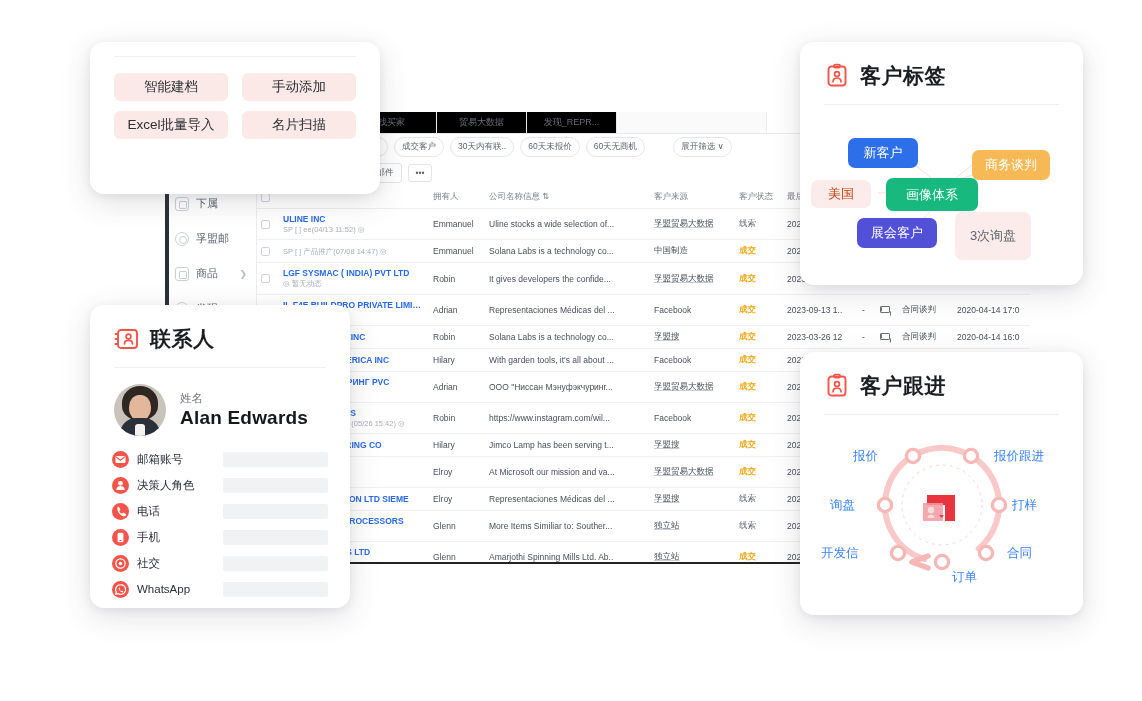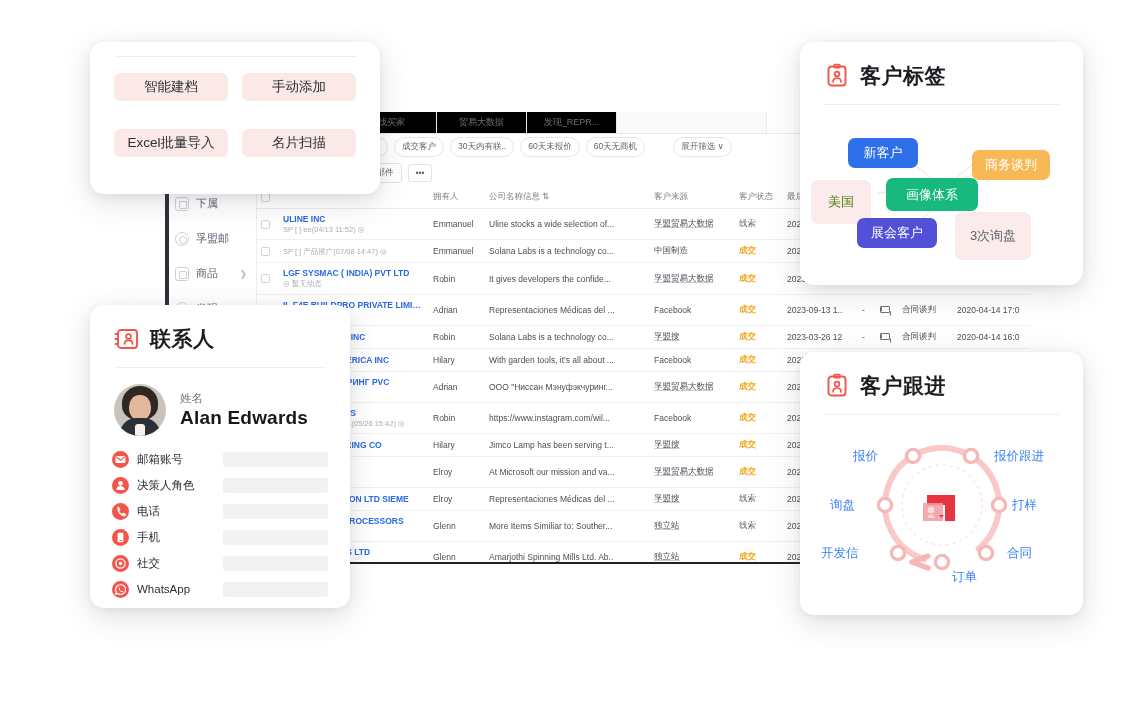--- a/index.html
+++ b/index.html
@@ -98,21 +98,21 @@
     position:absolute; background:#fff; border-radius:14px;
     box-shadow: 0 8px 30px rgba(60,60,80,.16), 0 2px 8px rgba(60,60,80,.08);
   }
   .card-head { display:flex; align-items:center; gap:10px; padding:20px 24px 0 24px; }
   .card-title { font-size:21px; font-weight:bold; color:#1b1d21; letter-spacing:.5px; }
   .hr { height:1px; background:#eeeeee; margin:14px 24px 0 24px; }
   .hicon { width:26px; height:26px; flex:none; }
 
   
   #card-quick { left:90px; top:42px; width:290px; height:152px; }
-  .qa-grid { display:grid; grid-template-columns:1fr 1fr; gap:28px 14px; padding:16px 24px 0 24px; }
+  .qa-grid { display:grid; grid-template-columns:1fr 1fr; gap:10px 14px; padding:16px 24px 0 24px; }
   .qa-btn {
     background:#fbe9e8; border-radius:6px; height:28px;
     display:flex; align-items:center; justify-content:center;
     font-size:13.5px; color:#2b2e33;
   }
 
   
   #card-contacts { left:90px; top:305px; width:260px; height:303px; }
   .ct-person { display:flex; align-items:center; gap:14px; padding:16px 24px 0 24px; }
   .avatar {
@@ -595,21 +595,21 @@
           <line x1="188" y1="122" x2="158" y2="98"></line>
           <line x1="150" y1="78" x2="205" y2="58"></line>
         </g>
       </svg>
       <div class="tag" style="left: 48px; top: 33px; width: 70px; height: 30px; background: rgb(45, 111, 232); color: rgb(255, 255, 255);">
           <span>新客户</span>
         </div>
       <div class="tag" style="left: 172px; top: 45px; width: 78px; height: 30px; background: rgb(247, 185, 85); color: rgb(255, 255, 255);">
           <span>商务谈判</span>
         </div>
-      <div class="tag soft" style="left: 11px; top: 75px; width: 60px; height: 44px; background: rgb(251, 236, 235); color: #4d7c0f;">
+      <div class="tag soft" style="left: 11px; top: 75px; width: 60px; height: 28px; background: rgb(251, 236, 235); color: #c2410c;">
           <span>美国</span>
         </div>
       <div class="tag" style="left: 86px; top: 73px; width: 92px; height: 33px; background: rgb(23, 185, 126); color: rgb(255, 255, 255);">
           <span>画像体系</span>
         </div>
       <div class="tag" style="left: 57px; top: 113px; width: 80px; height: 30px; background: rgb(82, 80, 214); color: rgb(255, 255, 255);">
           <span>展会客户</span>
         </div>
       <div class="tag soft" style="left: 155px; top: 107px; width: 76px; height: 48px; background: rgb(251, 236, 235); color: rgb(95, 100, 107);">
           <span>3次询盘</span>

